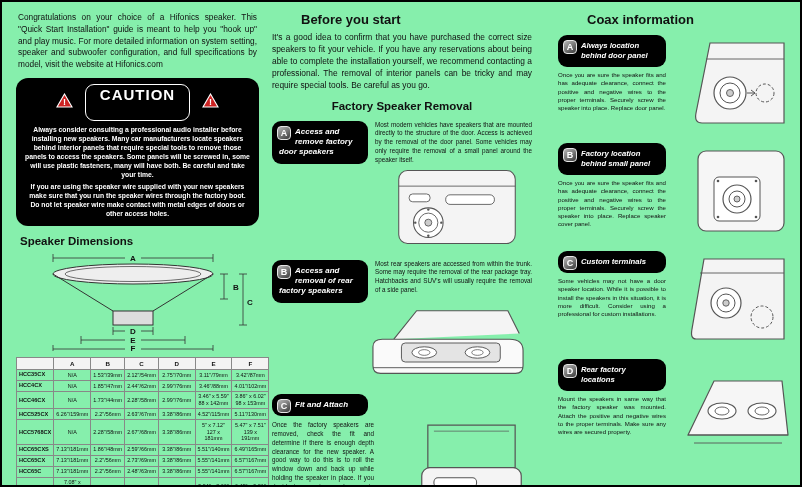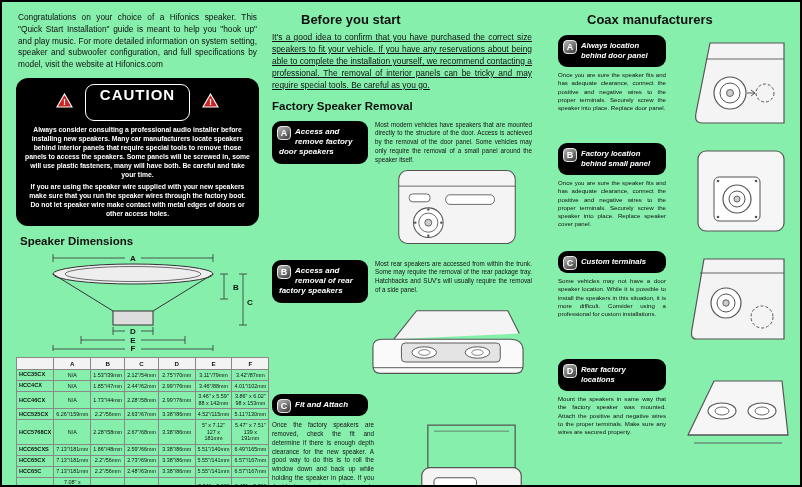--- a/index.html
+++ b/index.html
@@ -17,22 +17,22 @@
   .dim-title { margin:9px 0 0 4px; font-size:11.5px; font-weight:bold; }
   .diagram { text-align:center; margin-top:2px; }
   .dim-table { margin-top:2px; width:100%; border-collapse:collapse; font-size:5.4px; }
   .dim-table th, .dim-table td { border:0.7px solid #888; padding:1.5px 2px; text-align:center; line-height:1.25; white-space:pre-line; vertical-align:middle; }
   .dim-table thead th { font-weight:bold; font-size:6.2px; background:#f3f3f3; }
   .dim-table tbody th { text-align:left; font-weight:bold; font-size:5.6px; width:37px; white-space:nowrap; }
 
   
   .col-mid { position:absolute; left:270px; top:10px; width:260px; }
   .h1 { font-size:13px; font-weight:bold;padding-left:29px; }
-  .mid-body { margin-top:5px; font-size:8.4px; line-height:1.42; text-align:justify;text-decoration:underline; }
-  .h2 { margin-top:8px; font-size:11.5px; font-weight:bold; }
+  .mid-body { margin-top:5px; font-size:8.4px; line-height:1.42; text-align:justify; }
+  .h2 { margin-top:8px; font-size:11.5px; font-weight:bold;text-align:center; }
   .step { margin-top:9px; }
   .step-top { display:flex; gap:7px; align-items:flex-start; }
   .step-label { position:relative; background:#000; color:#fff; border-radius:9px; padding:6px 7px; font-weight:bold; font-style:italic; font-size:8px; line-height:1.3; width:96px; flex:0 0 auto; }
   .badge { float:left; width:14px; height:14px; margin:-1px 4px 1px -2px; background:linear-gradient(145deg,#b8b8b8,#3a3a3a); border:1px solid #e6e6e6; border-radius:4px; color:#fff; font-style:normal; font-size:9px; text-align:center; line-height:13px; }
   .step-text { font-size:6.3px; line-height:1.4; text-align:justify; flex:1; }
   .step-art { text-align:right; margin-top:2px; }
   .step-c-row { display:flex; gap:8px; margin-top:5px; align-items:flex-start; }
   .step-c-text { width:102px; font-size:6.3px; line-height:1.4; text-align:justify; flex:0 0 auto; }
 
   
@@ -291,21 +291,21 @@
             <circle cx="38" cy="98" r="11" fill="none" stroke="#555" stroke-width="1"></circle>
             <circle cx="38" cy="98" r="4" fill="#cccccc" stroke="#555" stroke-width="1"></circle>
             <path d="M56 98 Q82 98 90 118" fill="none" stroke="#555" stroke-width="1" stroke-dasharray="3 2"></path>
           </svg>
         </div>
       </div>
     </div>
   </div>
 
   <div class="col-right">
-    <h1 class="h1">Coax manufacturers</h1>
+    <h1 class="h1">Coax information</h1>
 
     <div class="r-step">
       <div class="r-left">
         <div class="r-label">
           <span class="badge">A</span>
           <span>Always location behind door panel</span>
         </div>
         <div class="r-text">Once you are sure the speaker fits and has adequate clearance, connect the positive and negative wires to the proper terminals. Securely screw the speaker into place. Replace door panel.</div>
       </div>
       <div class="r-art">

